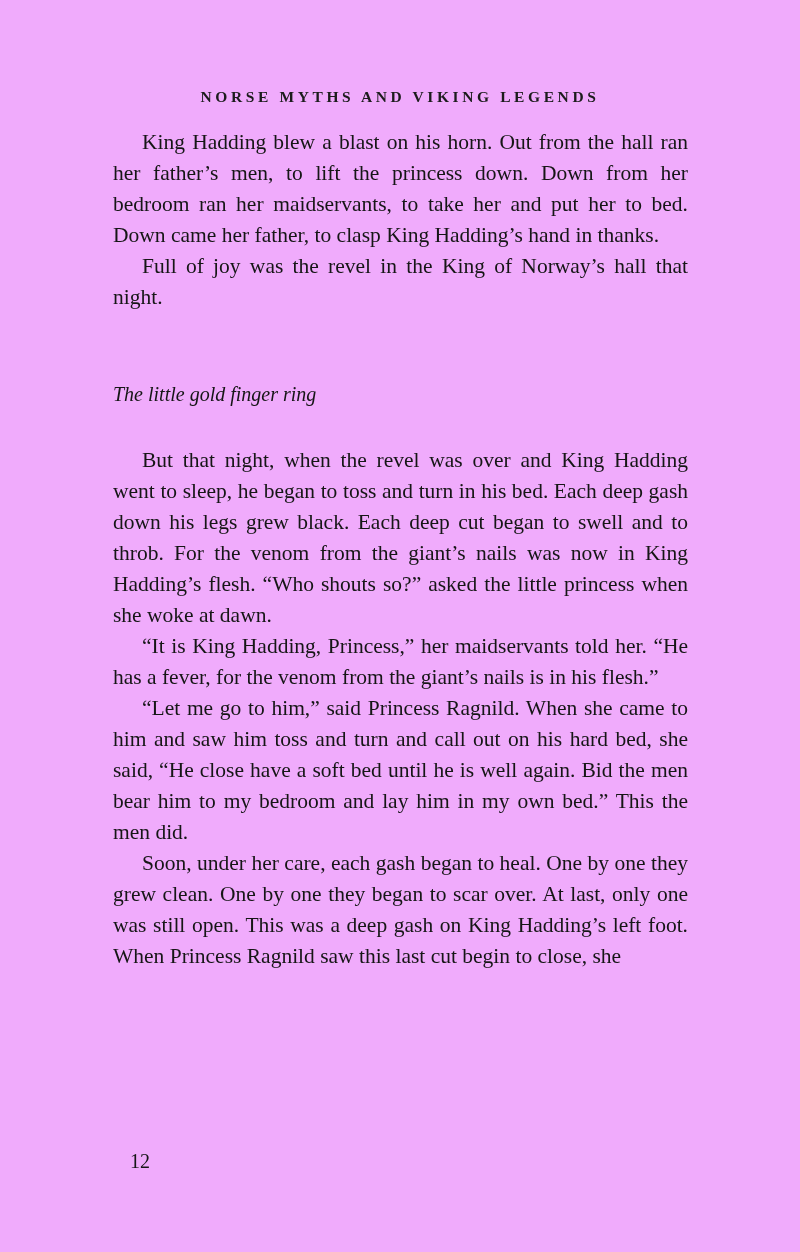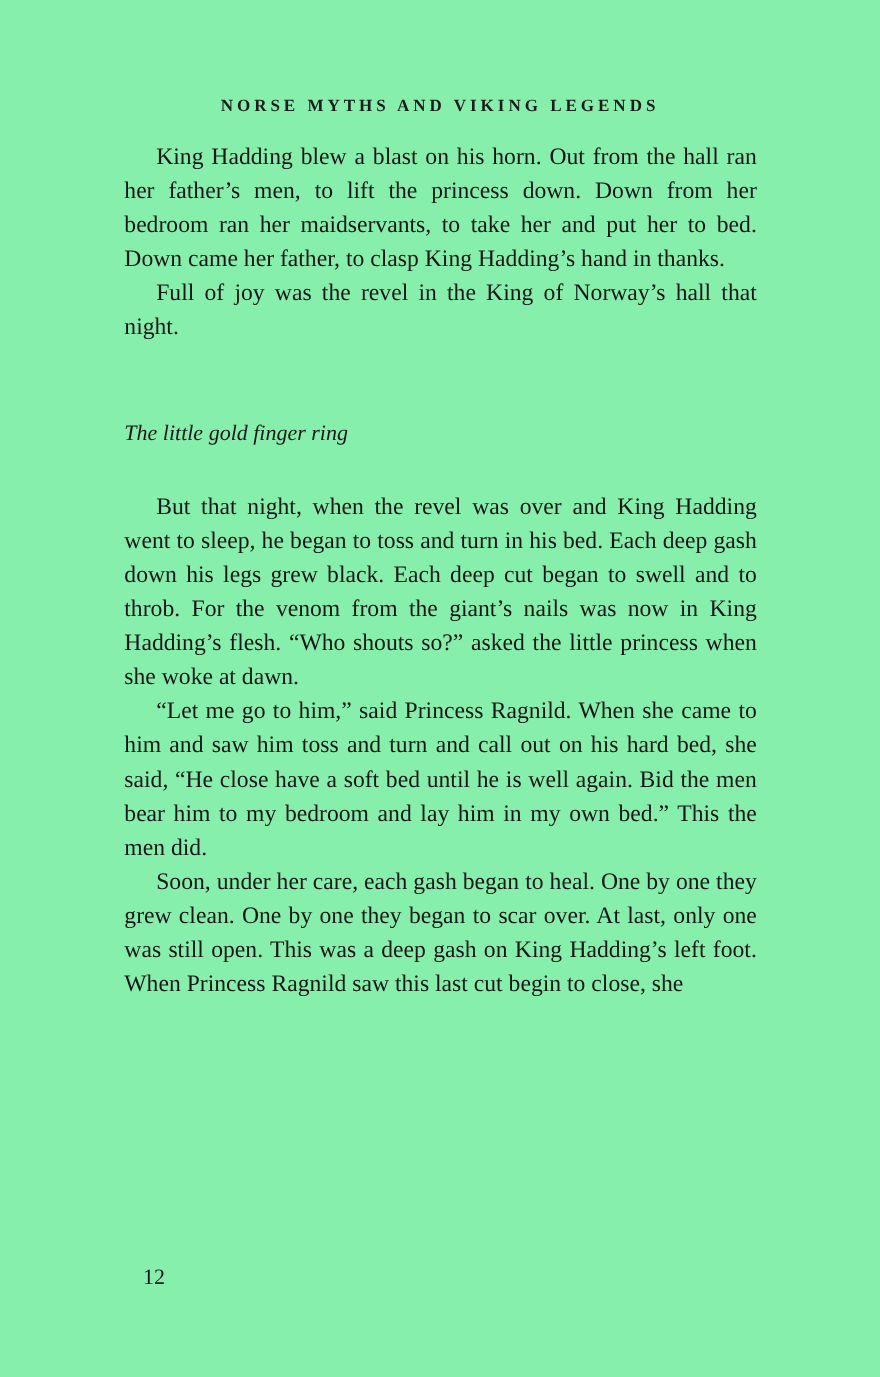--- a/index.html
+++ b/index.html
@@ -1,21 +1,21 @@
 <!DOCTYPE html>
 <html><head>
 <meta charset="utf-8">
 <style>
   * { margin: 0; padding: 0; box-sizing: border-box; }
   html, body { background: #e8e8e8; }
   .page {
     position: relative;
     width: 800px;
     height: 1252px;
-    background: #86efac;
+    background: #f0abfc;
     font-family: "Liberation Serif", serif;
     color: #161616;
     margin: 0 auto;
     overflow: hidden;
   }
   .running-head {
     position: absolute;
     top: 88px;
     left: 0;
     width: 100%;
@@ -65,20 +65,21 @@
 
     <div>
         <p class="body-para">King Hadding blew a blast on his horn. Out from the hall ran her father’s men, to lift the princess down. Down from her bedroom ran her maidservants, to take her and put her to bed. Down came her father, to clasp King Hadding’s hand in thanks.</p>
         <p class="body-para">Full of joy was the revel in the King of Norway’s hall that night.</p>
       </div>
 
     <h2 class="section-heading">The little gold finger ring</h2>
 
     <div>
         <p class="body-para">But that night, when the revel was over and King Hadding went to sleep, he began to toss and turn in his bed. Each deep gash down his legs grew black. Each deep cut began to swell and to throb. For the venom from the giant’s nails was now in King Hadding’s flesh. “Who shouts so?” asked the little princess when she woke at dawn.</p>
+        <p class="body-para">“It is King Hadding, Princess,” her maidservants told her. “He has a fever, for the venom from the giant’s nails is in his flesh.”</p>
         <p class="body-para">“Let me go to him,” said Princess Ragnild. When she came to him and saw him toss and turn and call out on his hard bed, she said, “He close have a soft bed until he is well again. Bid the men bear him to my bedroom and lay him in my own bed.” This the men did.</p>
         <p class="body-para">Soon, under her care, each gash began to heal. One by one they grew clean. One by one they began to scar over. At last, only one was still open. This was a deep gash on King Hadding’s left foot. When Princess Ragnild saw this last cut begin to close, she</p>
       </div>
 
   </main>
 
   <footer class="page-number">12</footer>
 
 </div>
 

